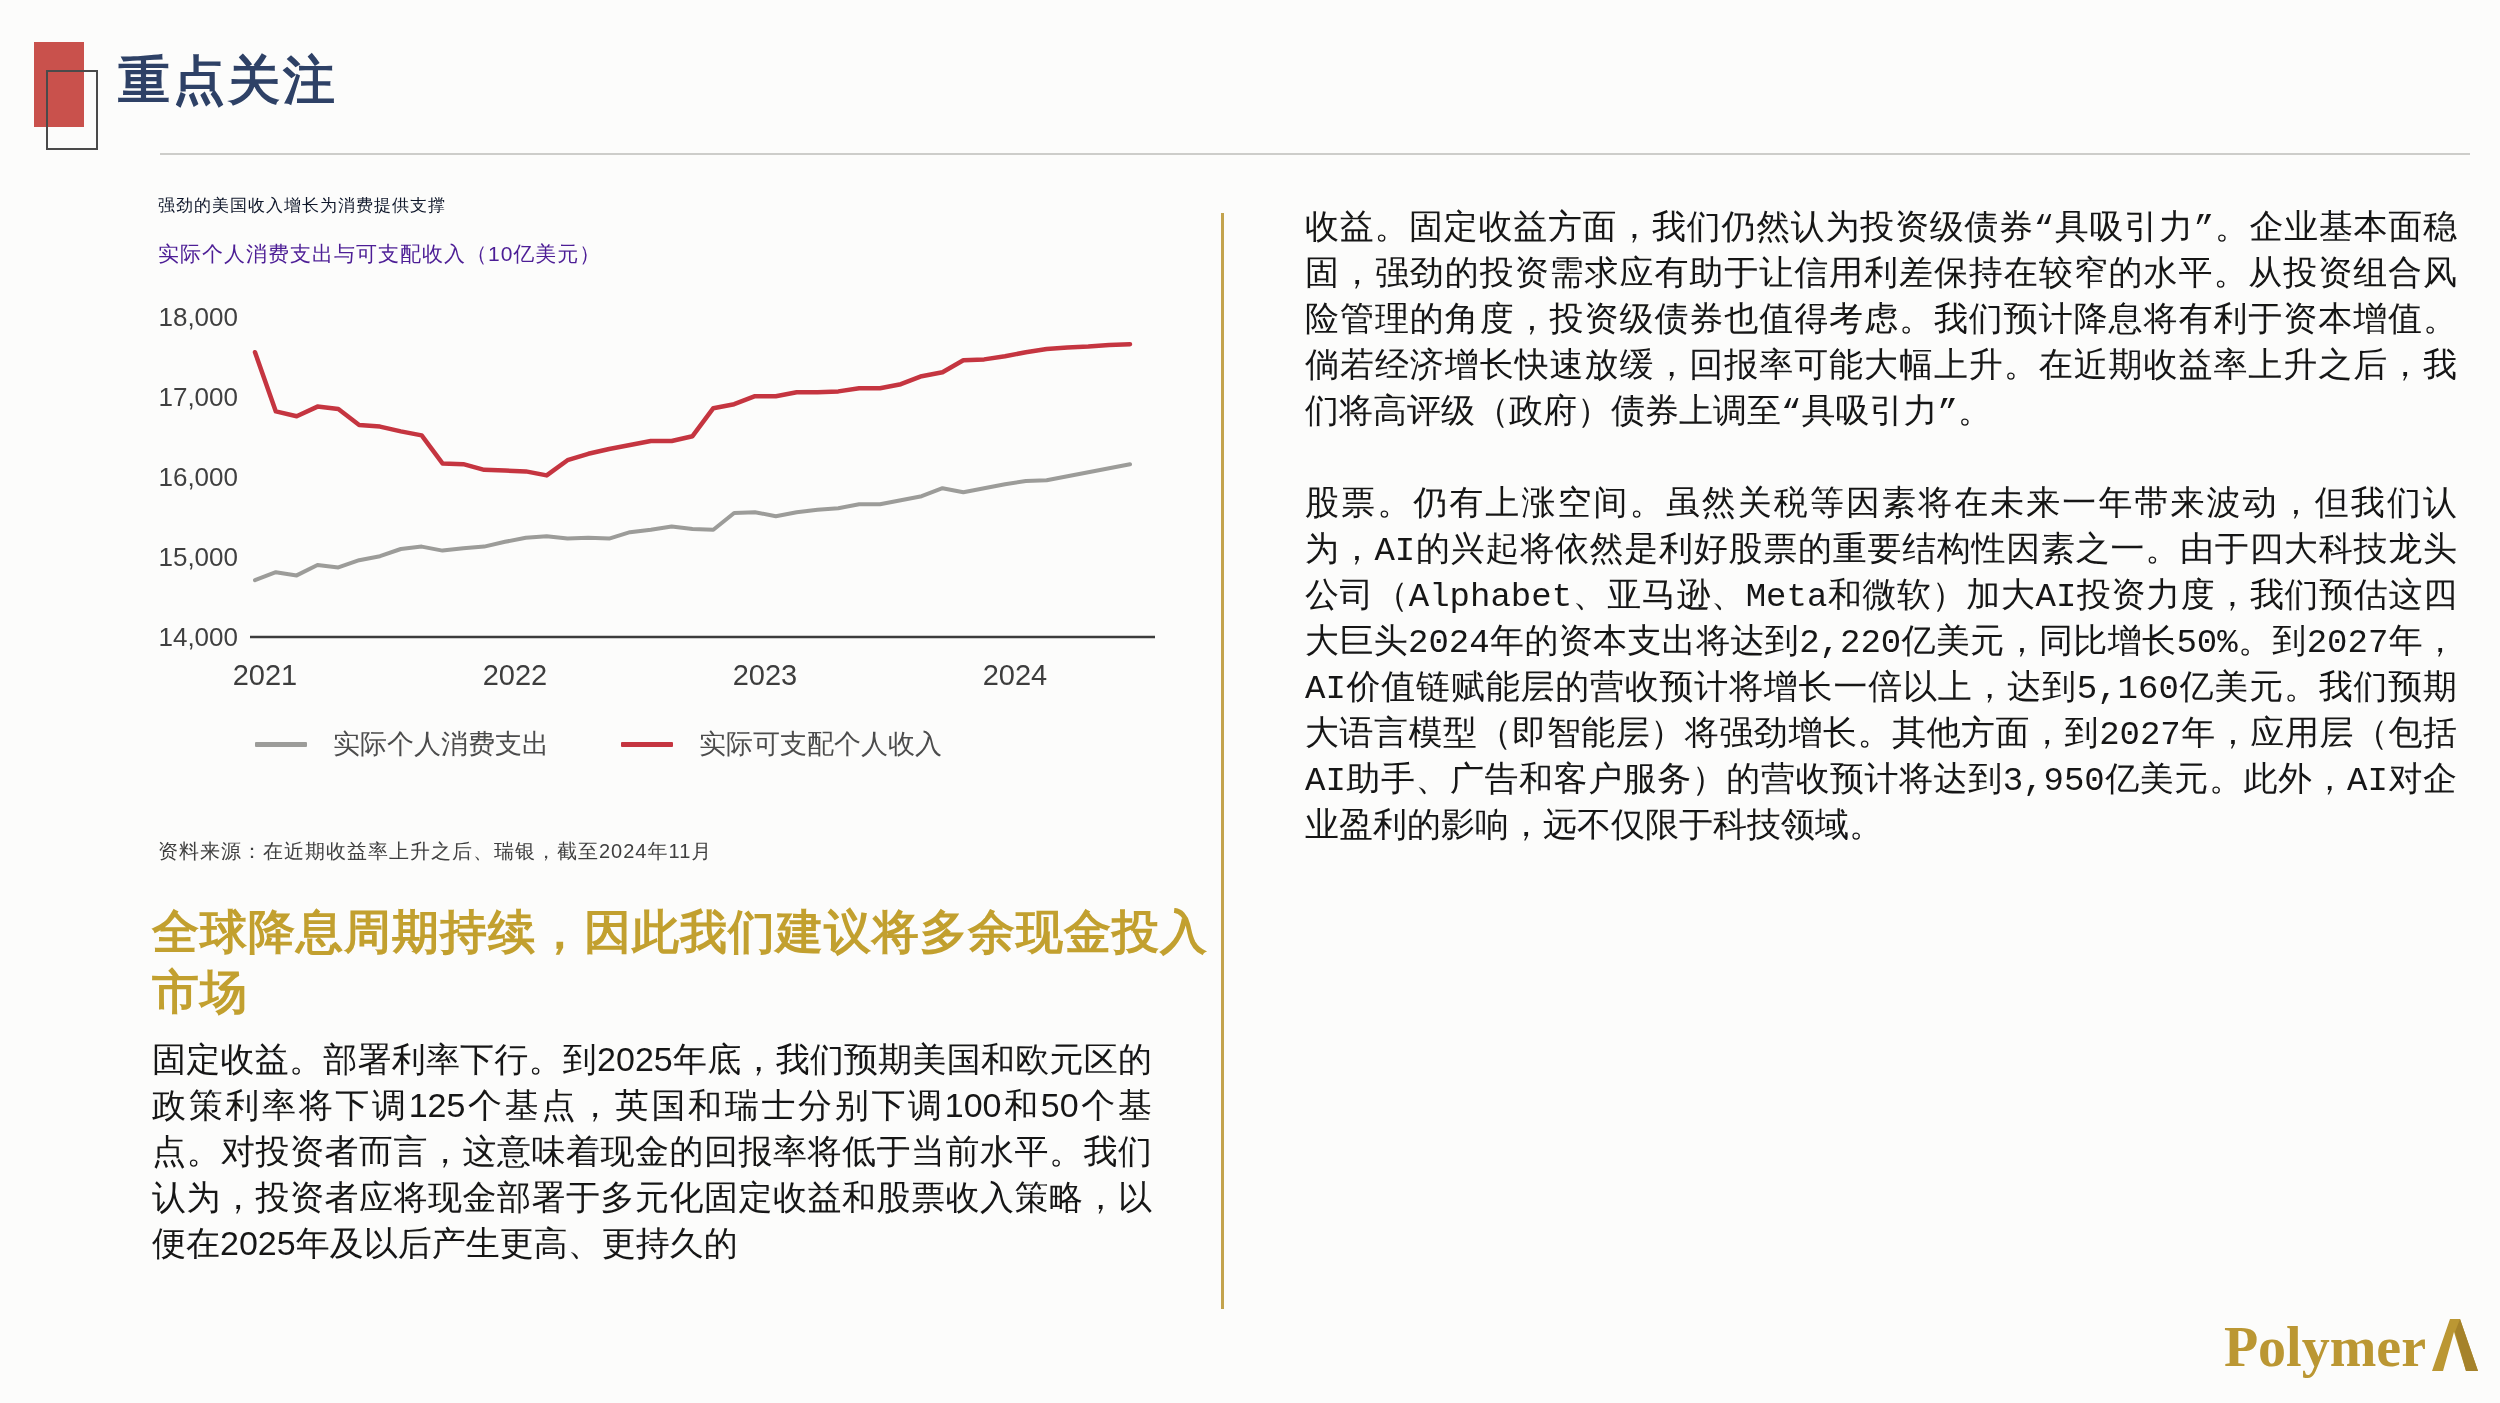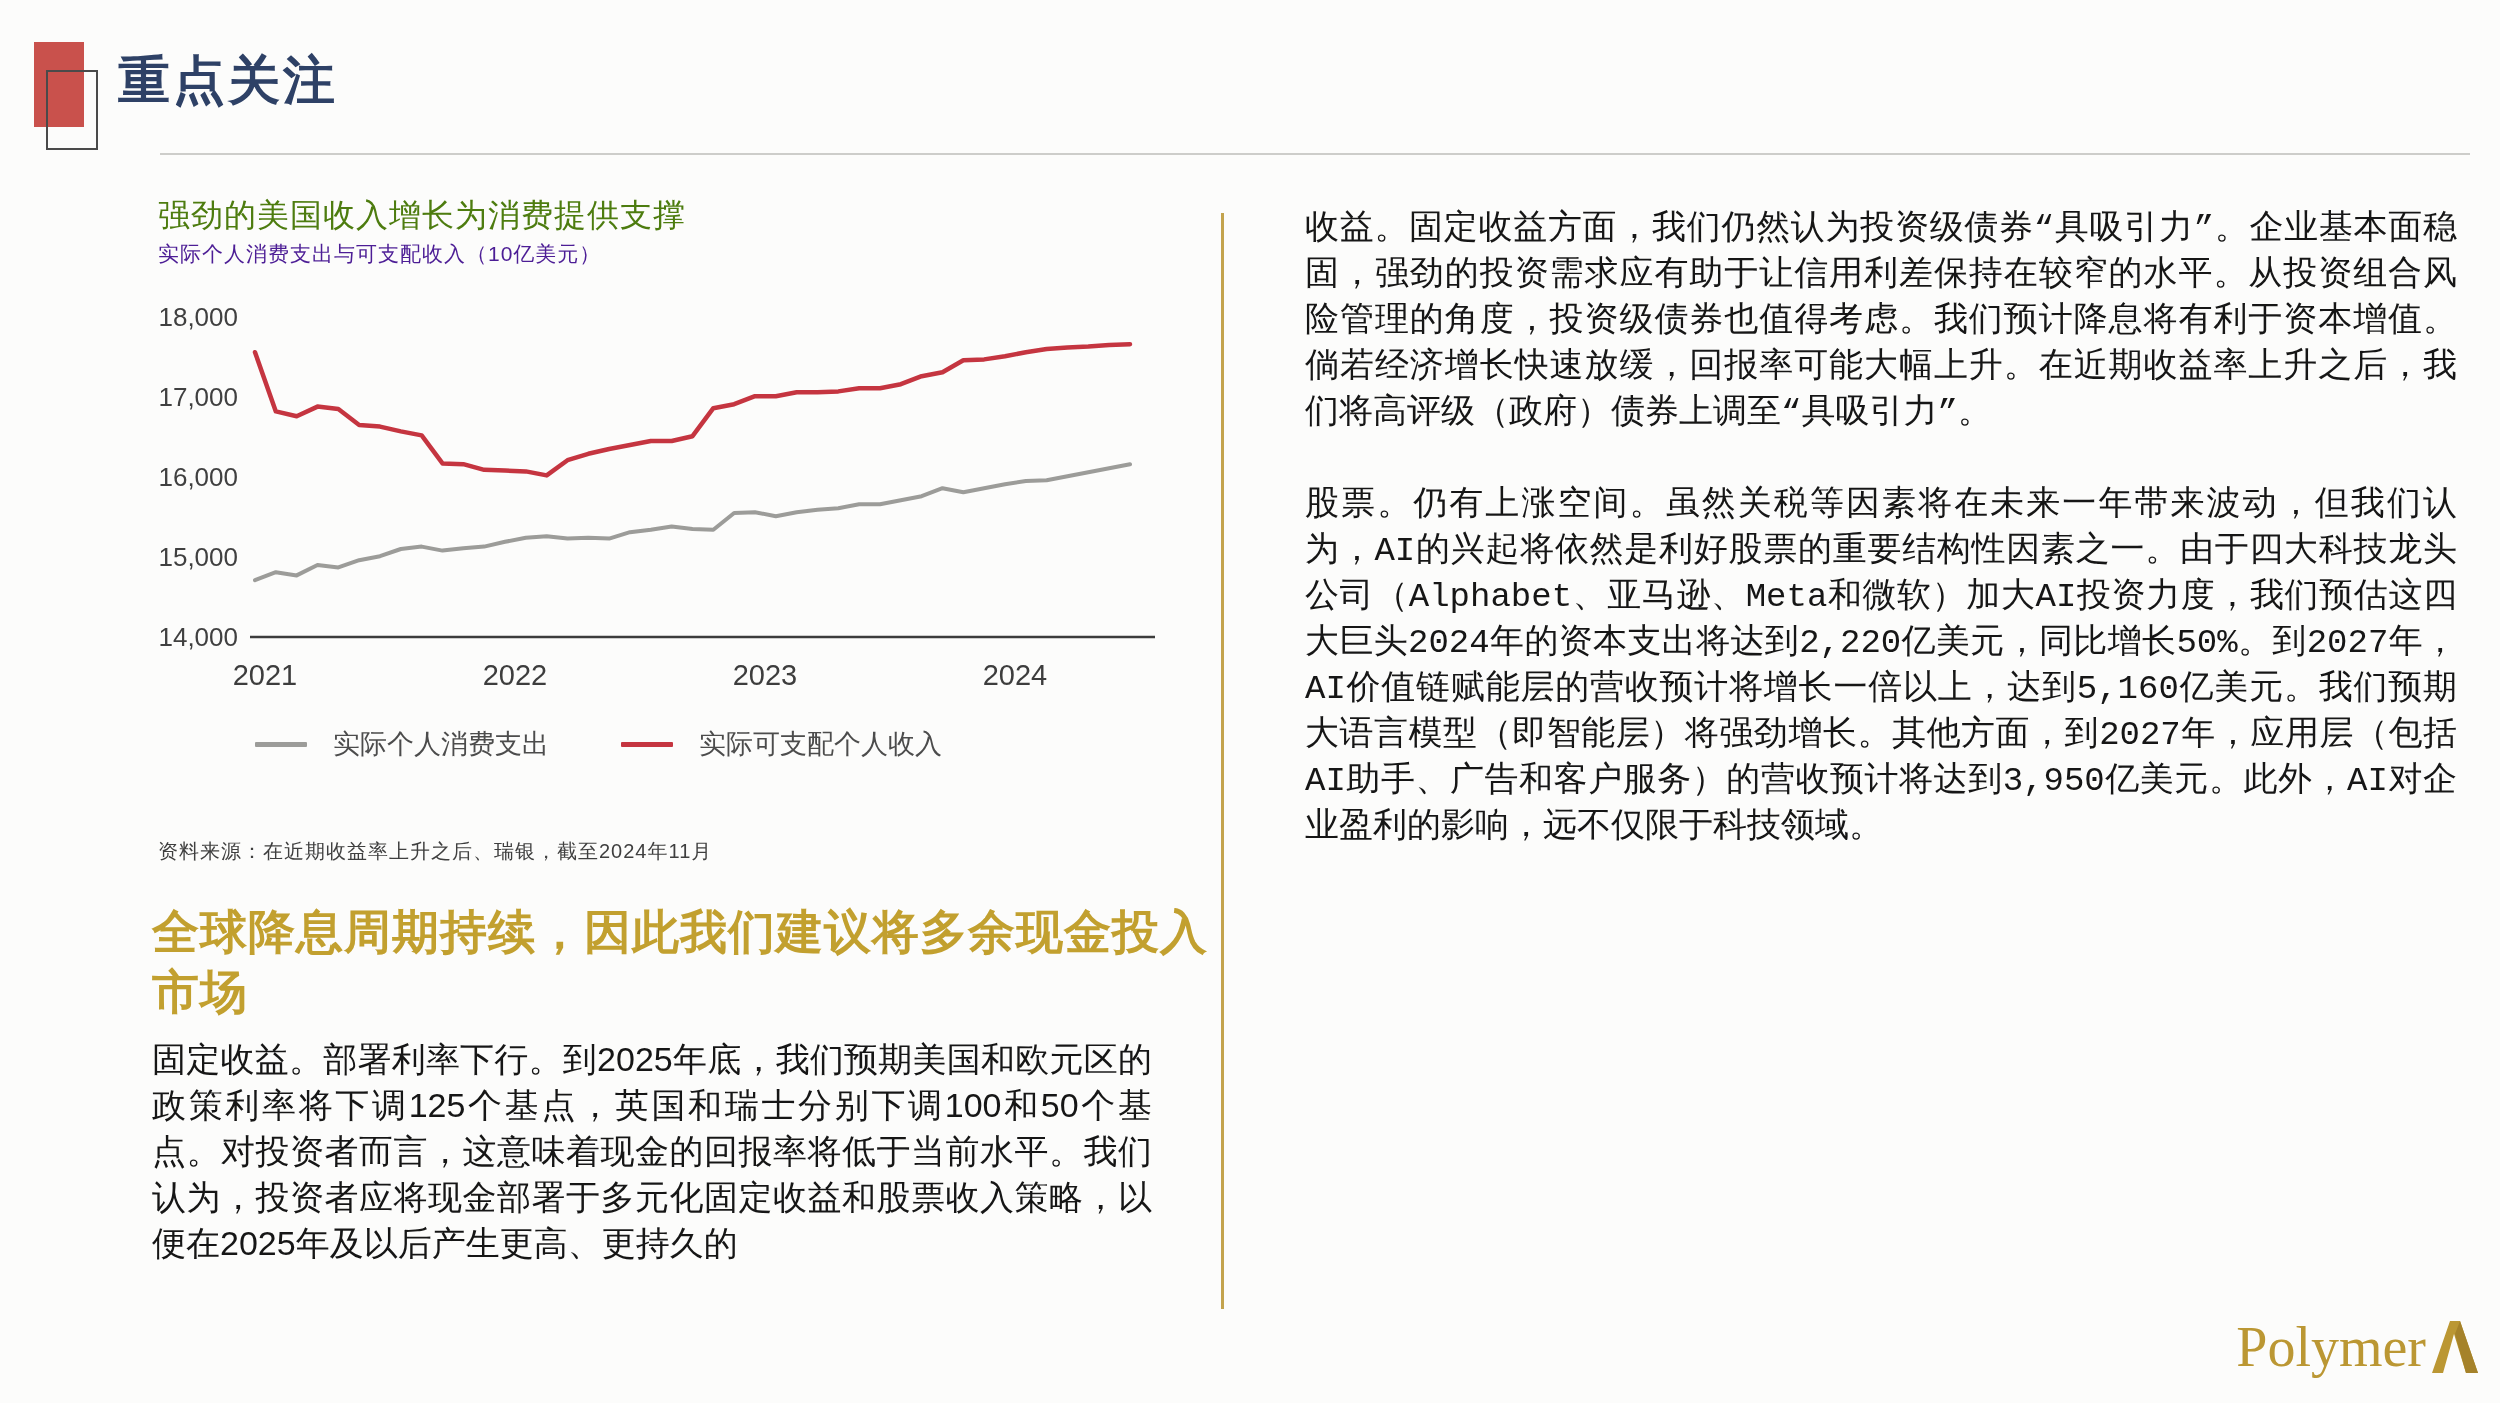--- a/index.html
+++ b/index.html
@@ -16,21 +16,21 @@
   
   .deco-red{position:absolute;left:34px;top:42px;width:50px;height:85px;background:#c9514c;}
   .deco-outline{position:absolute;left:46px;top:70px;width:48px;height:76px;border:2px solid #4a4a4a;background:transparent;}
   .page-title{
     position:absolute;left:118px;top:46px;
     font-size:52px;font-weight:bold;color:#2e4166;letter-spacing:3px;
   }
   .header-rule{position:absolute;left:160px;top:153px;width:2310px;height:2px;background:#cdcdca;}
 
   
-  .chart-title{position:absolute;left:158px;top:194px;font-size:32px;color:#4d7c0f;letter-spacing:1px;}
+  .chart-title{position:absolute;left:158px;top:194px;font-size:17px;color:#0f172a;letter-spacing:1px;}
   .chart-subtitle{position:absolute;left:158px;top:240px;font-size:21px;color:#4c1d95;letter-spacing:1px;}
   .chart-svg{position:absolute;left:150px;top:292px;width:1010px;height:432px;}
 
   .legend{position:absolute;left:255px;top:726px;display:flex;align-items:center;gap:72px;}
   .legend-item{display:flex;align-items:center;gap:26px;}
   .legend-dash{width:52px;height:5px;border-radius:1px;}
   .legend-dash.gray{background:#9c9c99;}
   .legend-dash.red{background:#c53540;}
   .legend-label{font-size:27px;color:#4c4c4c;}
 
@@ -52,21 +52,21 @@
 
   
   .right-col{position:absolute;left:1305px;top:206px;width:1152px;}
   .right-col p{
     margin:0 0 46px 0;
     font-size:34px;line-height:46px;color:#161616;
     text-align:justify;white-space:pre-line;font-family:Liberation Mono, monospace;
   }
 
   
-  .logo{position:absolute;right:22px;bottom:28px;display:flex;align-items:center;gap:6px;}
+  .logo{position:absolute;right:22px;bottom:28px;display:flex;align-items:flex-start;gap:6px;font-weight:bold;}
   .logo-text{font-family:"Liberation Serif","DejaVu Serif",serif;font-size:56px;color:#bb9733;line-height:1;}
   .logo-mark{display:block;}
 </style>
 </head>
 <body>
 
 <div class="page">
 
   <div class="deco-red"></div>
   <div class="deco-outline"></div>

